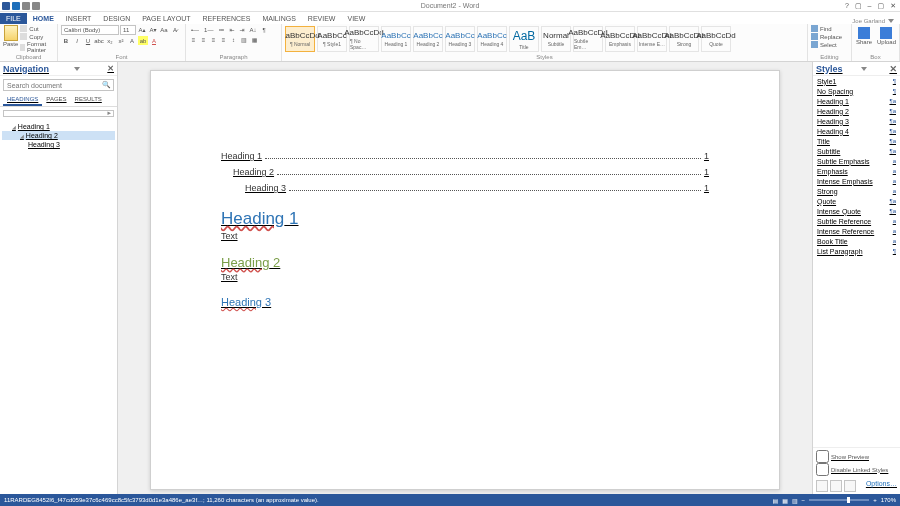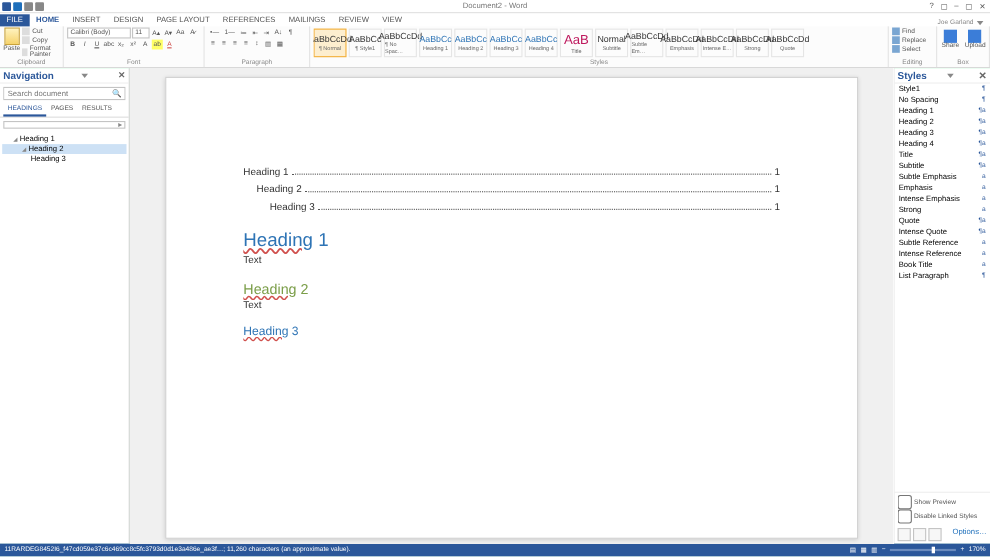--- a/index.html
+++ b/index.html
@@ -37,33 +37,33 @@
 .ficon { width:10px; }
 
 .para-box { display:flex; flex-direction:column; gap:1px; }
 .para-row { display:flex; gap:1px; }
 
 .styles-gallery { flex:1; display:flex; align-items:flex-start; gap:2px; overflow:hidden; padding-top:1px; }
 .style-tile { width:30px; height:26px; border:1px solid #e5e5e5; display:flex; flex-direction:column; align-items:center; justify-content:center; font-size:5px; cursor:pointer; }
 .style-tile .prev { font-size:8px; color:#333; }
 .style-tile .prev.h1 { color:#2e74b5; }
 .style-tile .prev.h2 { color:#2e74b5; }
-.style-tile .prev.title { color:#be185d; font-size:12px; }
+.style-tile .prev.title { color:#0369a1; font-size:12px; }
 .style-tile.sel { border-color:#f3b13e; background:#fdeecf; }
 .style-tile .nm { color:#666; margin-top:1px; }
 
 .editing-box { display:flex; flex-direction:column; gap:1px; font-size:6px; }
 .editing-box div { display:flex; align-items:center; gap:2px; }
 .editing-box .ic { width:7px; height:7px; }
 
 .share-box { display:flex; gap:4px; padding-top:2px; }
 .share-btn { display:flex; flex-direction:column; align-items:center; width:22px; cursor:pointer; }
 .share-btn .ic { width:12px; height:12px; background:#888; }
 
-.workspace { display:flex; height: calc(100% - 12px - 12px - 38px - 12px); background:#86efac; }
+.workspace { display:flex; height: calc(100% - 12px - 12px - 38px - 12px); background:#86efac;text-decoration:underline; }
 
 .nav-pane { width:118px; background:#fff; border-right:1px solid #d4d4d4; display:flex; flex-direction:column; font-size:7px; }
 .nav-head { height: 14px; display: flex; align-items: center; color: #2b579a; font-size: 9px; padding: 0 3px; font-weight: 600; border-bottom: 1px solid #eee;}
 .nav-head .x-btn { margin-left: auto; font-size: 8px; cursor: pointer; color: #666;}
 .nav-search { margin:3px; height:12px; border:1px solid #c4c4c4; position:relative; }
 .nav-search input { width:100%; height:100%; border:none; font-size:7px; padding:0 12px 0 3px; outline:none; }
 .nav-search .sic { position:absolute; right:2px; top:1px; font-size:7px; color:#5b8ec1; }
 .nav-tabs { display:flex; font-size:6px; padding:0 3px; border-bottom:1px solid #ddd; }
 .nav-tab { padding:2px 4px; cursor:pointer; color:#555; text-transform:uppercase; }
 .nav-tab.active { color:#2b579a; border-bottom:2px solid #2b579a; }

